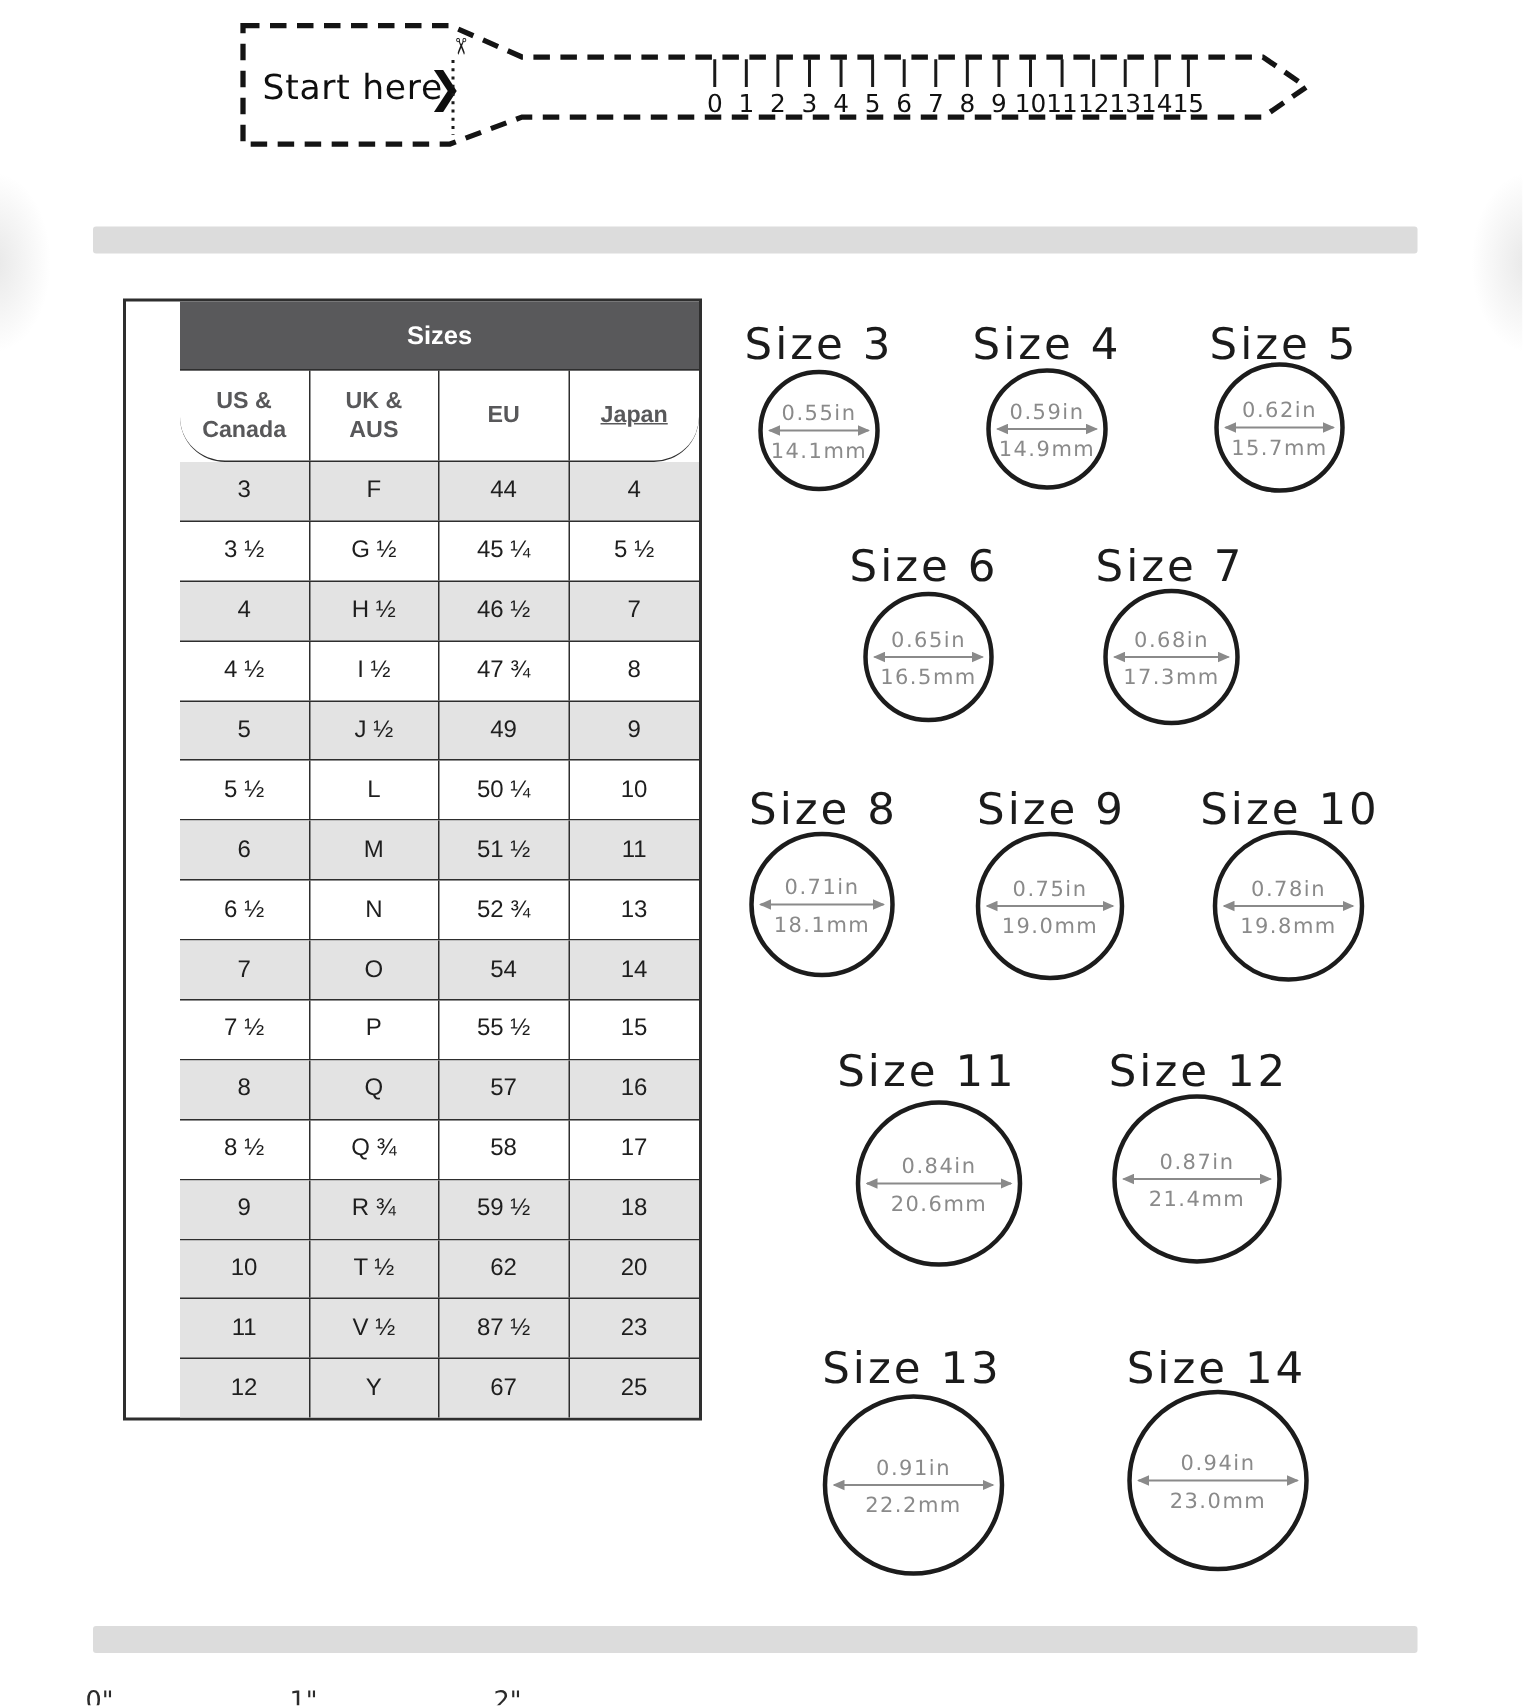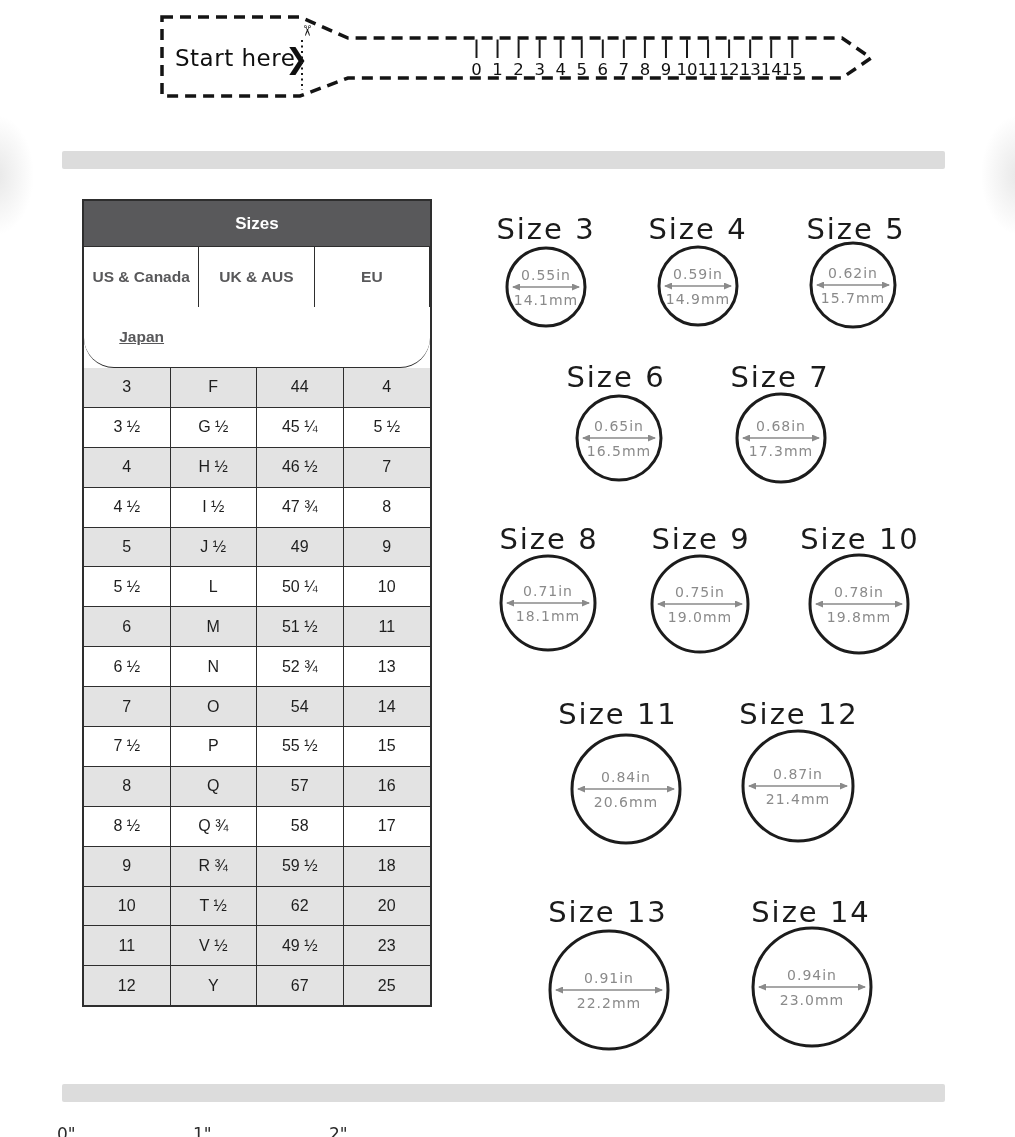--- a/index.html
+++ b/index.html
@@ -22,24 +22,24 @@
   .start-chevron{font:bold 28px "DejaVu Sans",sans-serif;fill:#0f0f0f;}
   .scissors{font:15px "DejaVu Sans",sans-serif;fill:#1a1a1a;text-anchor:middle;}
   .cut-line{stroke:#1a1a1a;stroke-width:2;stroke-dasharray:2 3.5;fill:none;}
   .tick{stroke:#1a1a1a;stroke-width:2;}
   .tick-num{font:16.5px "DejaVu Sans",sans-serif;fill:#111;text-anchor:middle;}
   
   .bar{position:absolute;left:62px;width:883px;height:18px;background:var(--divider-bar);border-radius:2px;}
   .bar-top{top:151px;}
   .bar-bottom{top:1084px;}
   
-  .sizes-table{position:absolute;left:82px;top:199px;width:346px;border:2px solid var(--border);background:#fff;}
+  .sizes-table{position:absolute;left:82px;top:199px;width:346px;border:2px solid var(--border);background:#fff;padding-left:36px;}
   .table-title{height:45px;line-height:45px;text-align:center;background:var(--header-bg);
     color:var(--header-text);font-weight:bold;font-size:17px;border-bottom:1px solid var(--border);}
-  .col-headers{display:grid;grid-template-columns:repeat(3,1fr);border-bottom:1px solid var(--border);border-radius:30px;}
+  .col-headers{display:grid;grid-template-columns:repeat(4,1fr);border-bottom:1px solid var(--border);border-radius:30px;}
   .col-h{height:60px;display:flex;align-items:center;justify-content:center;text-align:center;
     font-weight:bold;font-size:15.5px;line-height:1.25;color:var(--column-header-text);
     border-right:1px solid var(--border);padding:0 8px;box-sizing:border-box;}
   .col-h:last-child{border-right:none;text-decoration:underline;}
   .t-row{display:grid;grid-template-columns:repeat(4,1fr);height:38.9px;border-bottom:1px solid var(--border);}
   .t-row:last-child{border-bottom:none;}
   .t-row.shaded{background:var(--row-alt-bg);}
   .t-cell{display:flex;align-items:center;justify-content:center;font-size:16px;color:var(--cell-text);
     border-right:1px solid var(--border);}
   .t-cell:last-child{border-right:none;}
@@ -193,21 +193,21 @@
         </div>
         <div class="t-row shaded">
           <div class="t-cell">10</div>
           <div class="t-cell">T ½</div>
           <div class="t-cell">62</div>
           <div class="t-cell">20</div>
         </div>
         <div class="t-row shaded">
           <div class="t-cell">11</div>
           <div class="t-cell">V ½</div>
-          <div class="t-cell">49 ½</div>
+          <div class="t-cell">87 ½</div>
           <div class="t-cell">23</div>
         </div>
         <div class="t-row shaded">
           <div class="t-cell">12</div>
           <div class="t-cell">Y</div>
           <div class="t-cell">67</div>
           <div class="t-cell">25</div>
         </div>
       </div>
   </div>

